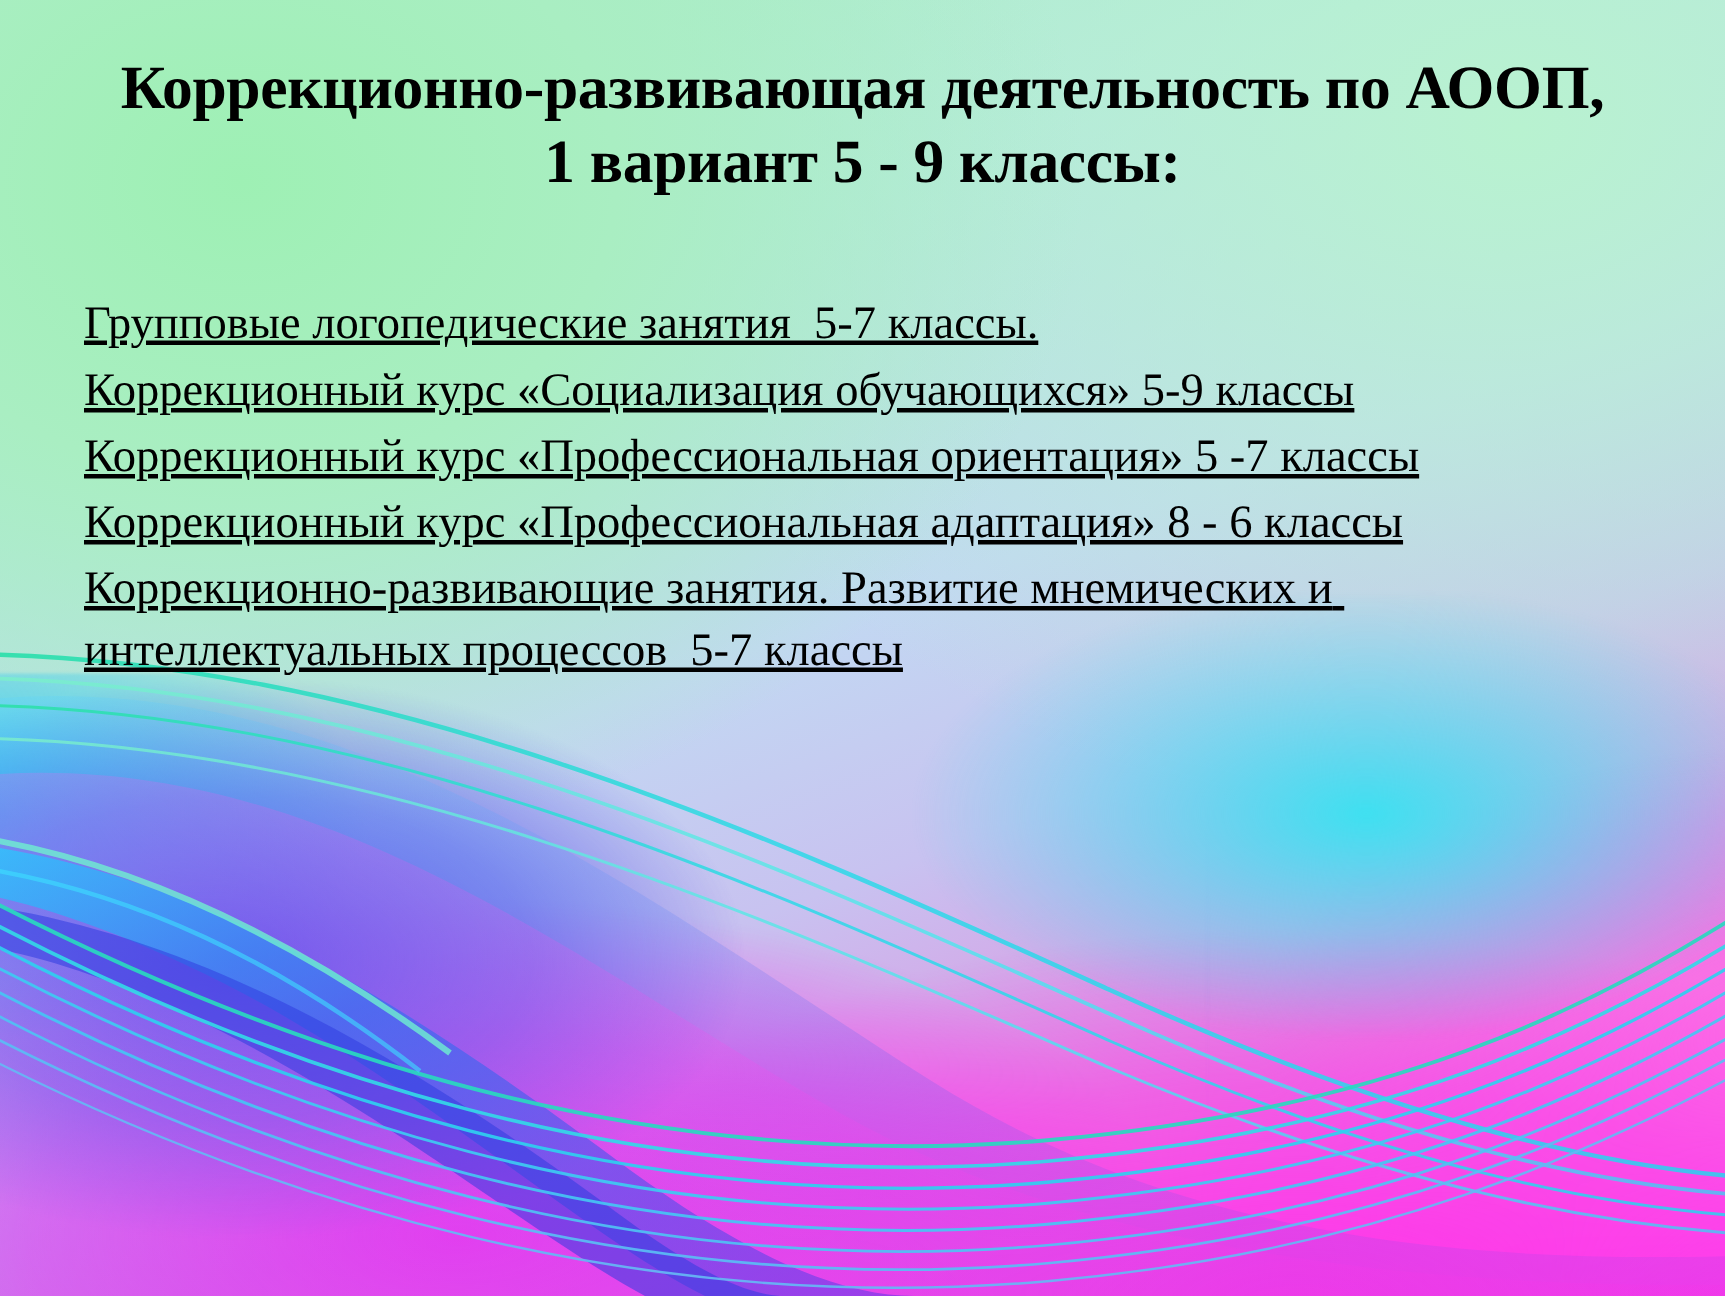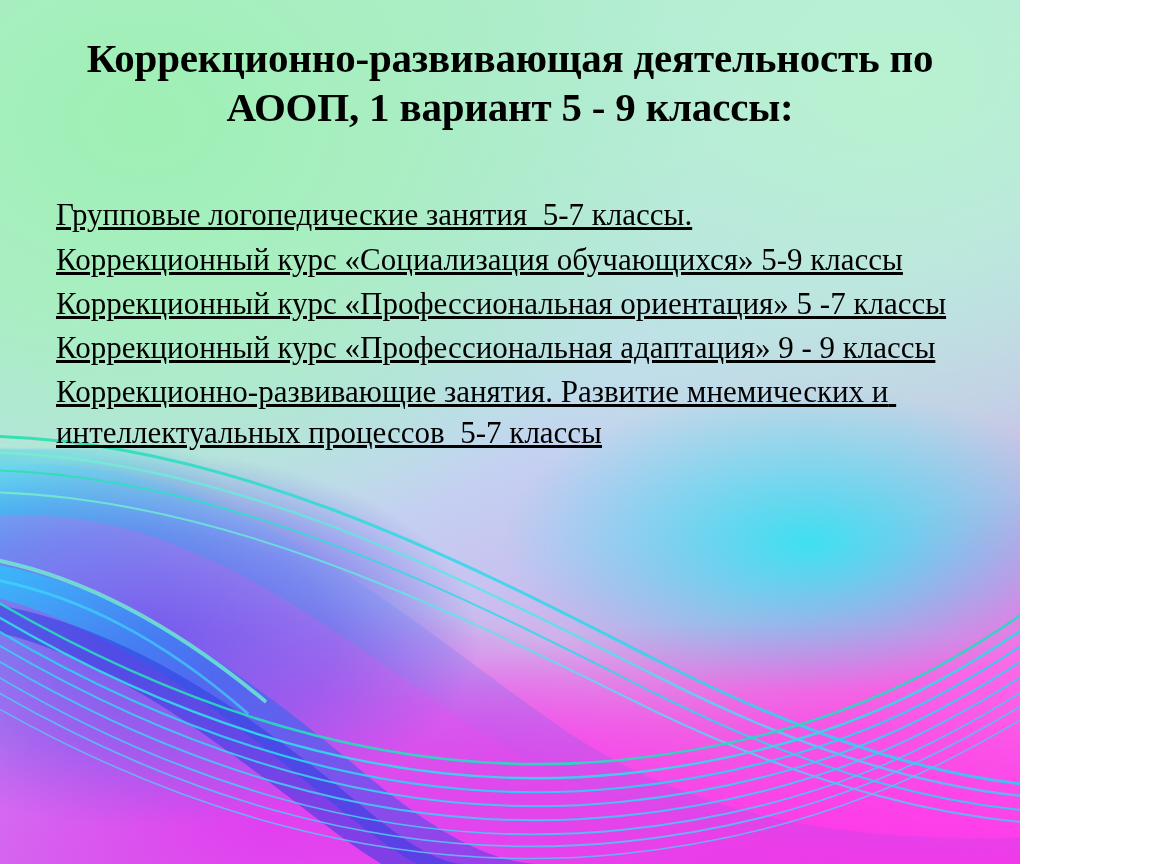--- a/index.html
+++ b/index.html
@@ -6,21 +6,21 @@
     margin: 0;
     padding: 0;
     background: #ffffff;
   }
   body {
     font-family: "Liberation Serif", serif;
   }
 
   .slide {
     position: relative;
-    width: 1020px;
+    width: 1150px;
     height: 864px;
     overflow: hidden;
     background: #b8f0c8;
   }
 
   
   .bg-base {
     position: absolute;
     inset: 0;
     background:
@@ -169,18 +169,18 @@
     <path d="M -30 576 C 90 592, 190 644, 280 714" fill="none" stroke="#3de0ff" stroke-width="3" opacity="0.6"></path>
   </svg>
 
   <div class="content">
     <h1 class="slide-title">Коррекционно-развивающая деятельность по АООП, 1 вариант 5 - 9 классы:</h1>
 
     <ul class="body-list">
       <li>Групповые логопедические занятия  5-7 классы.</li>
       <li>Коррекционный курс «Социализация обучающихся» 5-9 классы</li>
       <li>Коррекционный курс «Профессиональная ориентация» 5 -7 классы</li>
-      <li>Коррекционный курс «Профессиональная адаптация» 9 - 9 классы</li>
+      <li>Коррекционный курс «Профессиональная адаптация» 8 - 6 классы</li>
       <li>Коррекционно-развивающие занятия. Развитие мнемических и интеллектуальных процессов  5-7 классы</li>
     </ul>
   </div>
 
 </div>
 
 </body></html>

